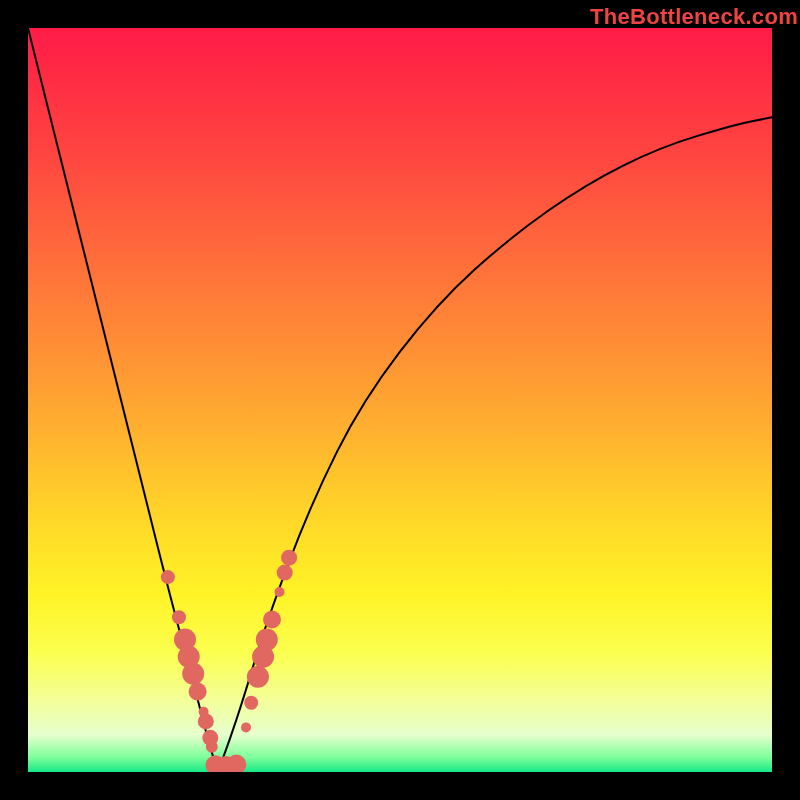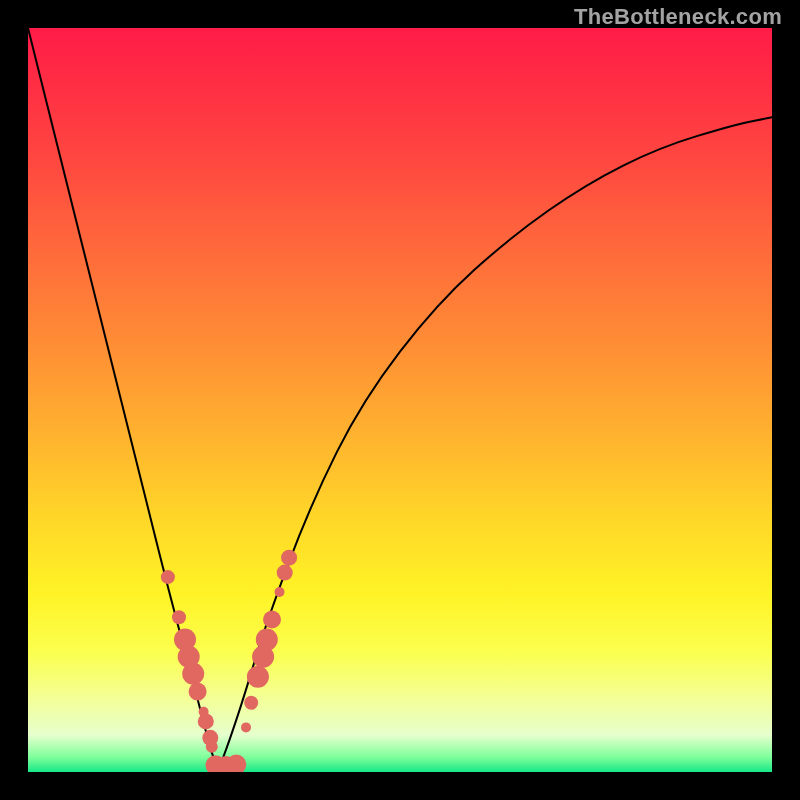--- a/index.html
+++ b/index.html
@@ -40,24 +40,24 @@
       #fbff4f 84%,
       #f4ff95 90%,
       #e6ffcd 95%,
       #7fff9b 98%,
       #17e886 100%
     );
   }
   .watermark {
     position: absolute;
     top: 4px;
-    right: 18px;
+    right: 2px;
     font-size: 22px;
     font-weight: 600;
-    color: #a3a3a3;
+    color: #ef4444;
     letter-spacing: 0.3px;
     user-select: none;
   }
   svg.curves {
     position: absolute;
     inset: 0;
   }
   .curve {
     fill: none;
     stroke: #000;

